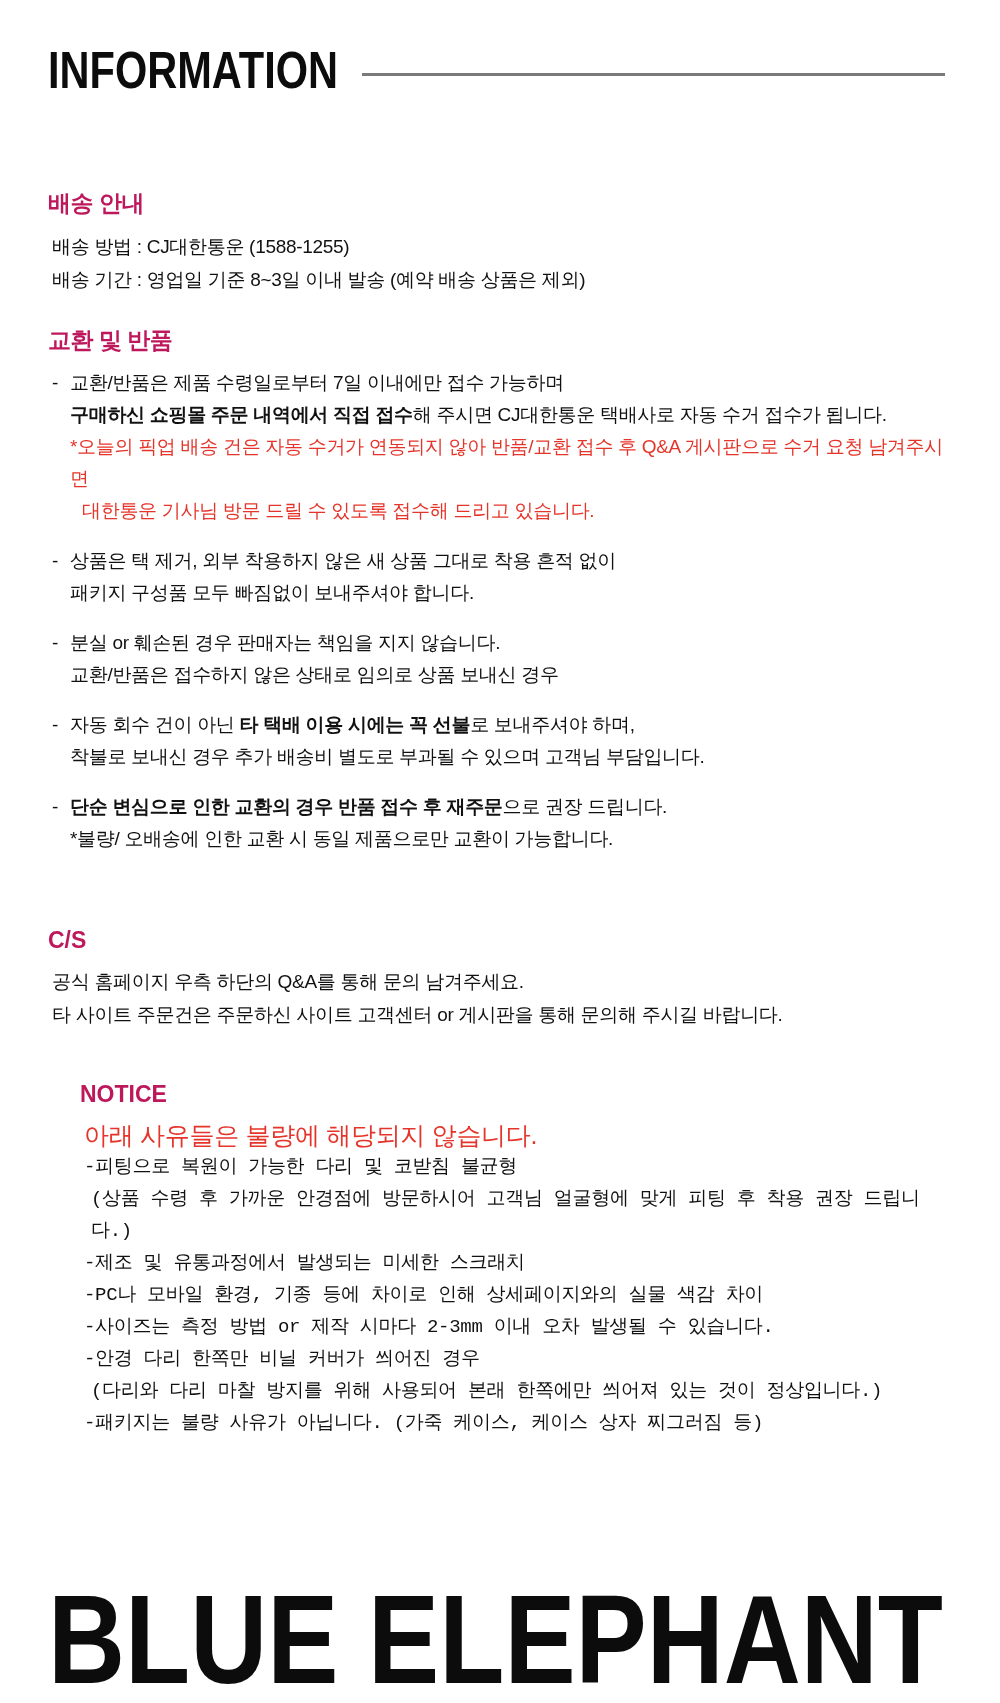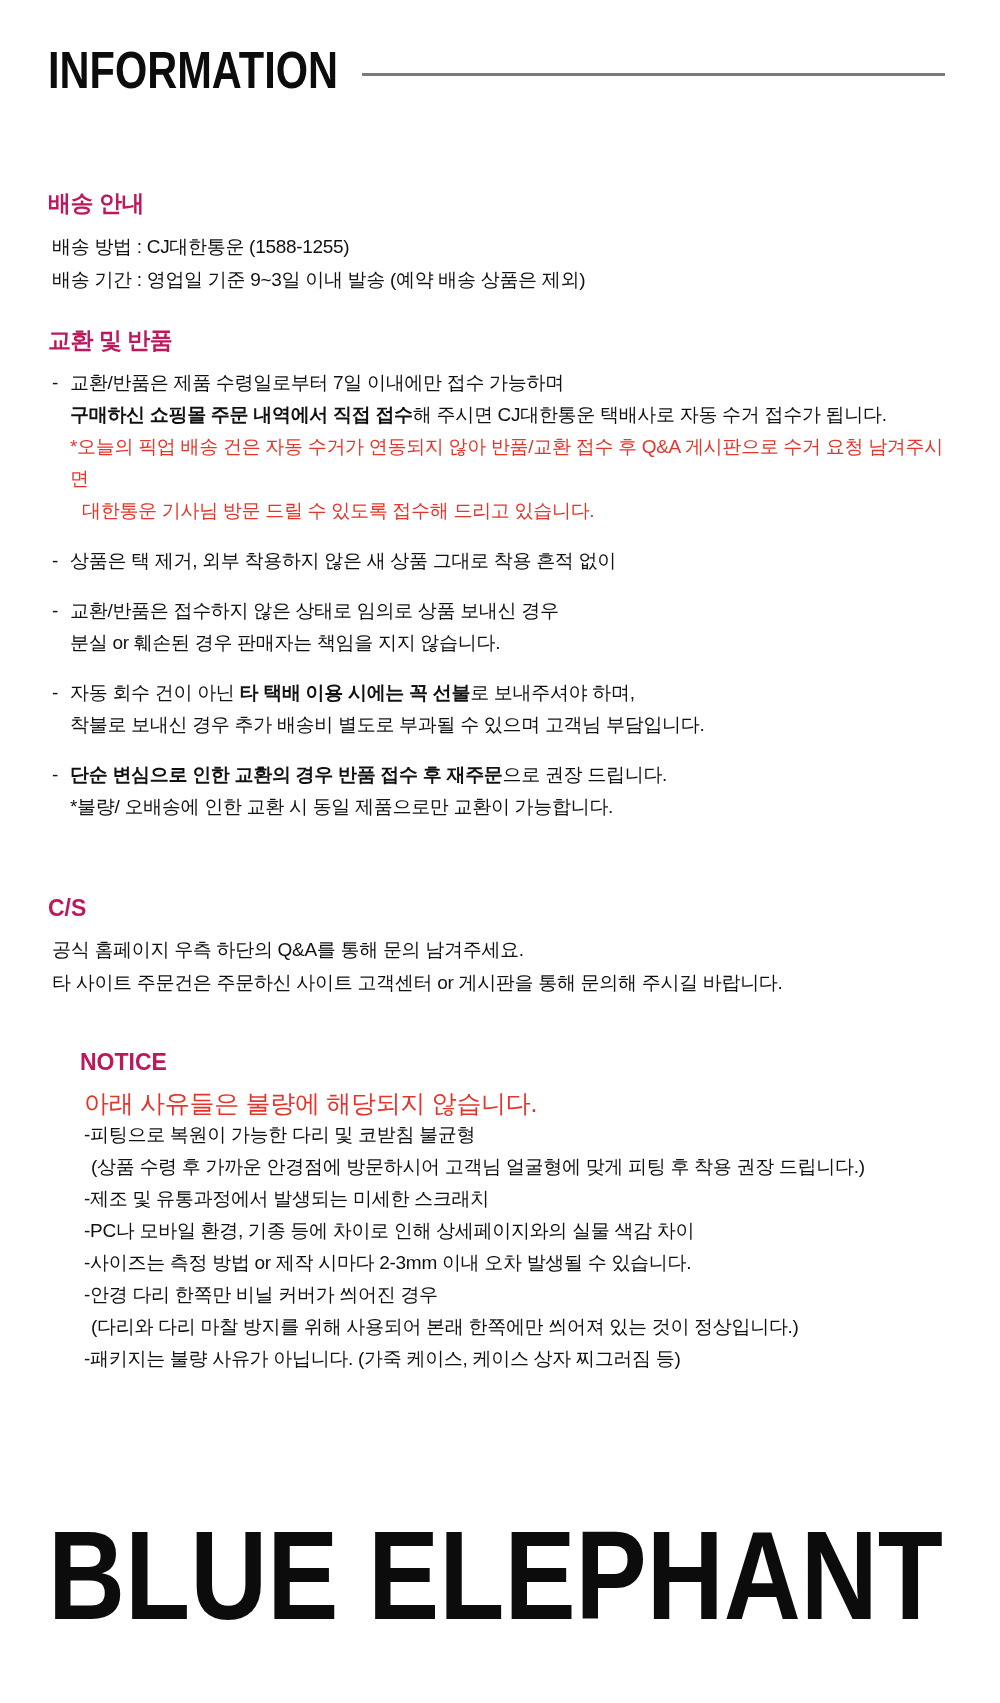--- a/index.html
+++ b/index.html
@@ -32,21 +32,21 @@
   .bullet { display:flex; margin-bottom:18px; font-size:19px; line-height:32px; letter-spacing:-0.3px; }
   .bullet .marker { width:22px; flex:0 0 22px; text-align:left; padding-left:4px; }
   .bullet .bbody { flex:1; }
   .bullet p { font-size:19px; line-height:32px; }
   .red { color:#e5352b; }
   .ind { padding-left:12px; }
   b, strong { font-weight:bold; }
 
   
   .notice-warn { font-size:25px; line-height:32px; letter-spacing:-0.3px; padding-left:4px; }
-  .notice-list { list-style:none; }
+  .notice-list { list-style:none;font-family:Liberation Mono, monospace; }
   .notice-list li { font-size:19px; line-height:32px; letter-spacing:-0.3px; padding-left:4px; }
   .notice-list li.pind { padding-left:11px; }
 
   
   .logo-wrap { margin-top:152px; }
   .logo-svg text { font-family:"Liberation Sans","DejaVu Sans",sans-serif; font-weight:bold; fill:#0c0c0c; }
 </style>
 </head>
 <body>
 
@@ -55,48 +55,49 @@
   <header class="title-row">
     <svg class="title-svg" width="296" height="50" viewBox="0 0 296 50">
       <text x="0" y="42" font-size="52" textLength="290" lengthAdjust="spacingAndGlyphs">INFORMATION</text>
     </svg>
     <div class="title-rule"></div>
   </header>
 
   <section class="sec-shipping">
     <h2 class="sec">배송 안내</h2>
     <p class="line">배송 방법 : CJ대한통운 (1588-1255)</p>
-    <p class="line">배송 기간 : 영업일 기준 9~3일 이내 발송 (예약 배송 상품은 제외)</p>
+    <p class="line">배송 기간 : 영업일 기준 8~3일 이내 발송 (예약 배송 상품은 제외)</p>
   </section>
 
   <section class="sec-exchange">
     <h2 class="sec">교환 및 반품</h2>
 
     <div class="bullet">
       <span class="marker">-</span>
       <div class="bbody">
         <p>교환/반품은 제품 수령일로부터 7일 이내에만 접수 가능하며</p>
         <p><strong>구매하신 쇼핑몰 주문 내역에서 직접 접수</strong><span>해 주시면 CJ대한통운 택배사로 자동 수거 접수가 됩니다.</span></p>
         <p class="red">*오늘의 픽업 배송 건은 자동 수거가 연동되지 않아 반품/교환 접수 후 Q&amp;A 게시판으로 수거 요청 남겨주시면</p>
         <p class="red ind">대한통운 기사님 방문 드릴 수 있도록 접수해 드리고 있습니다.</p>
       </div>
     </div>
 
     <div class="bullet">
       <span class="marker">-</span>
       <div class="bbody">
         <p>상품은 택 제거, 외부 착용하지 않은 새 상품 그대로 착용 흔적 없이</p>
+        <p>패키지 구성품 모두 빠짐없이 보내주셔야 합니다.</p>
       </div>
     </div>
 
     <div class="bullet">
       <span class="marker">-</span>
       <div class="bbody">
+        <p>분실 or 훼손된 경우 판매자는 책임을 지지 않습니다.</p>
         <p>교환/반품은 접수하지 않은 상태로 임의로 상품 보내신 경우</p>
-        <p>분실 or 훼손된 경우 판매자는 책임을 지지 않습니다.</p>
       </div>
     </div>
 
     <div class="bullet">
       <span class="marker">-</span>
       <div class="bbody">
         <p><span>자동 회수 건이 아닌 </span><strong>타 택배 이용 시에는 꼭 선불</strong><span>로 보내주셔야 하며,</span></p>
         <p>착불로 보내신 경우 추가 배송비 별도로 부과될 수 있으며 고객님 부담입니다.</p>
       </div>
     </div>

